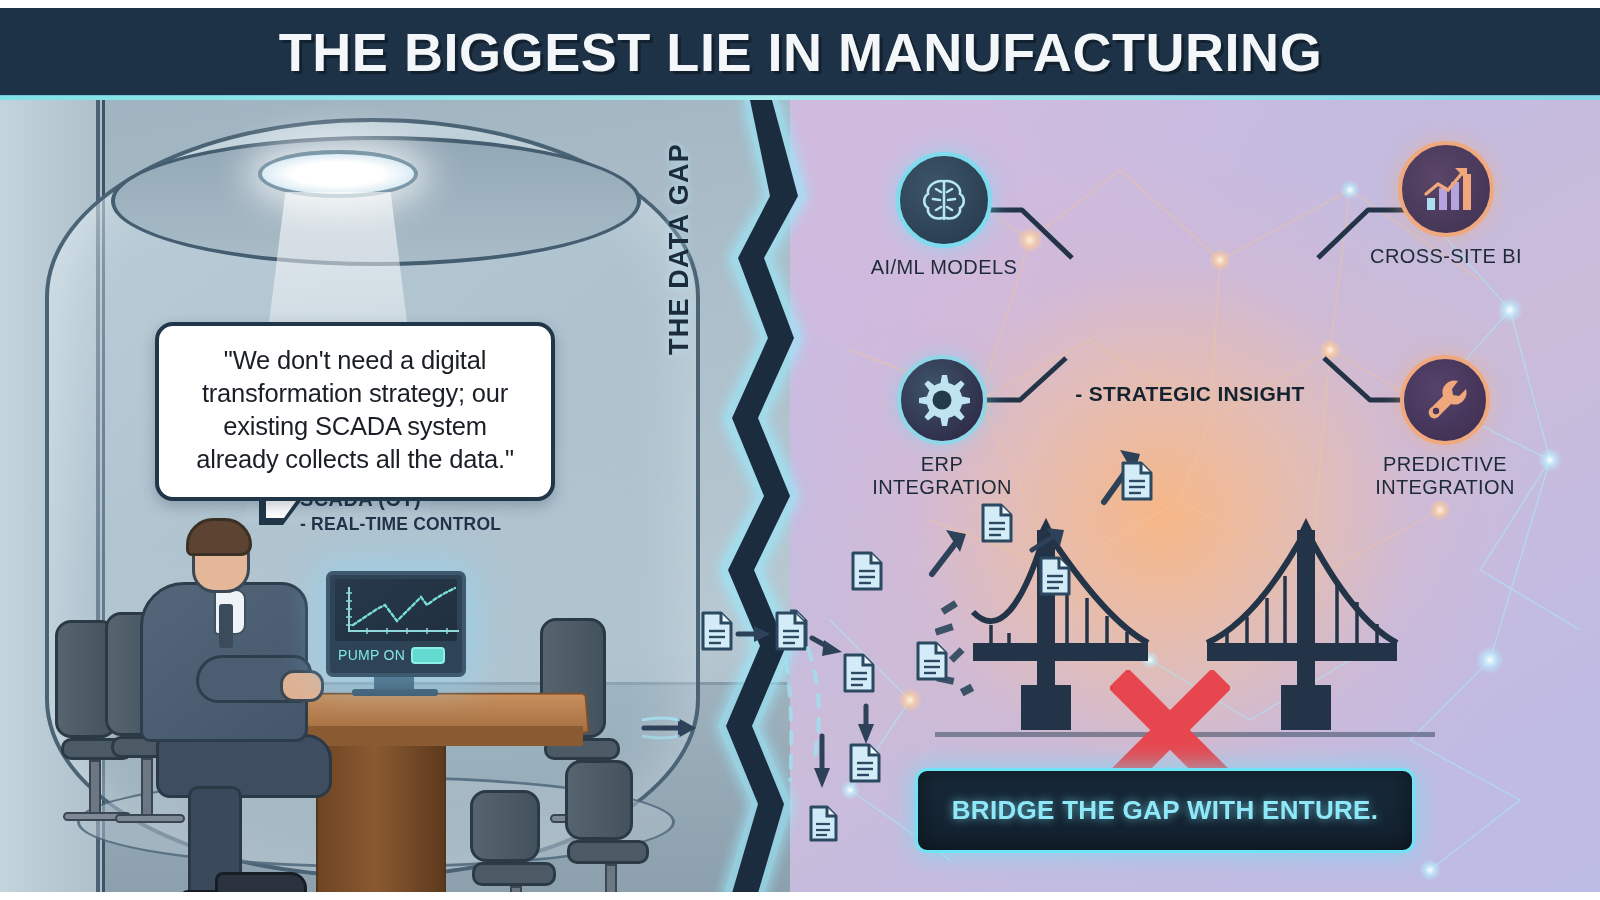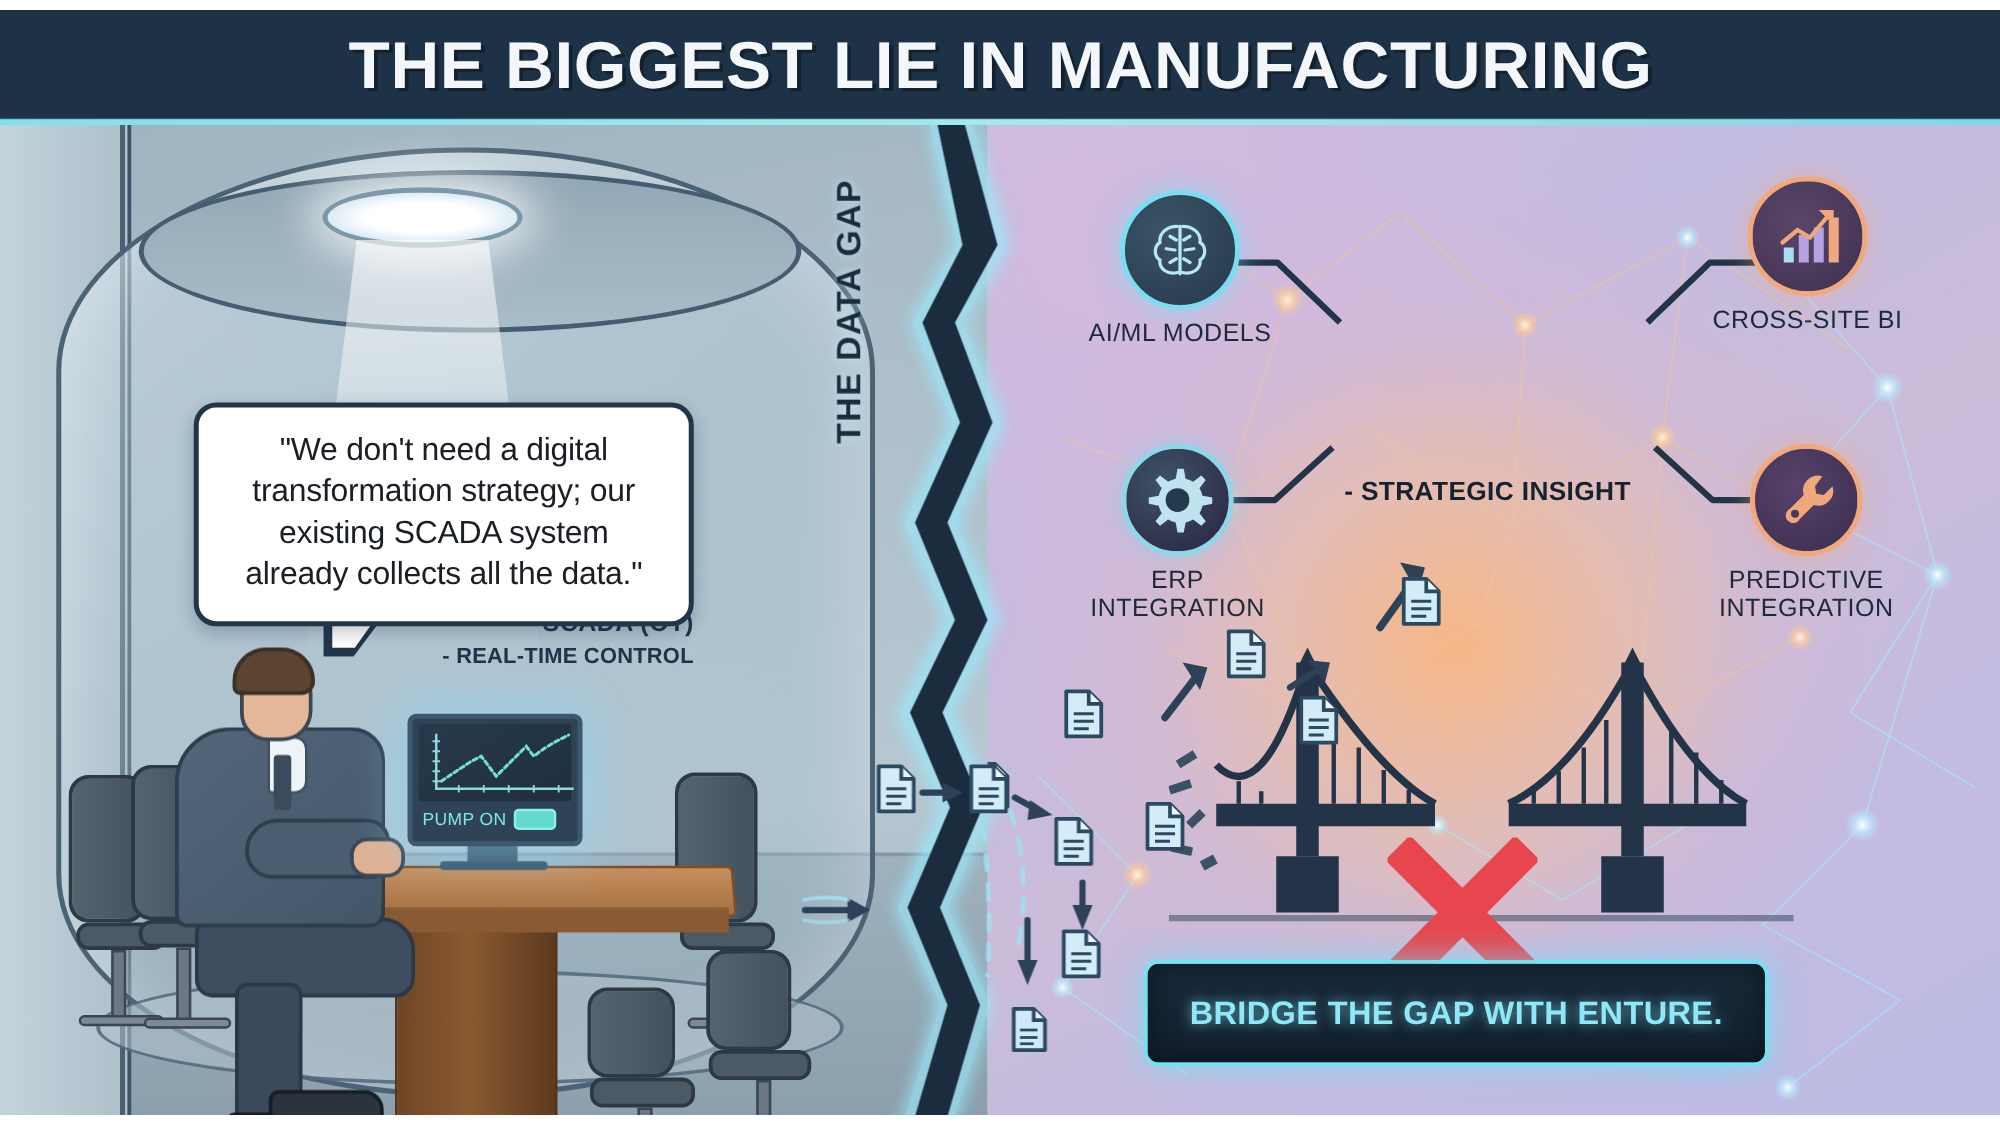--- a/index.html
+++ b/index.html
@@ -153,21 +153,21 @@
     border-left: 18px solid #ffffff;
     border-right: 27px solid transparent;
     border-top: 38px solid #ffffff;
   }
 
   
   .scada-label {
     position: absolute;
     left: 300px; top: 388px;
     width: 255px;
-    text-align: right;
+    text-align: left;
     z-index: 22;
   }
   .scada-title {
     color: #223349; font-size: 20px; font-weight: bold; letter-spacing: .4px;
   }
   .scada-sub {
     color: #223349; font-size: 17.5px; font-weight: bold; letter-spacing: .2px; margin-top: 3px;
   }
 
   

